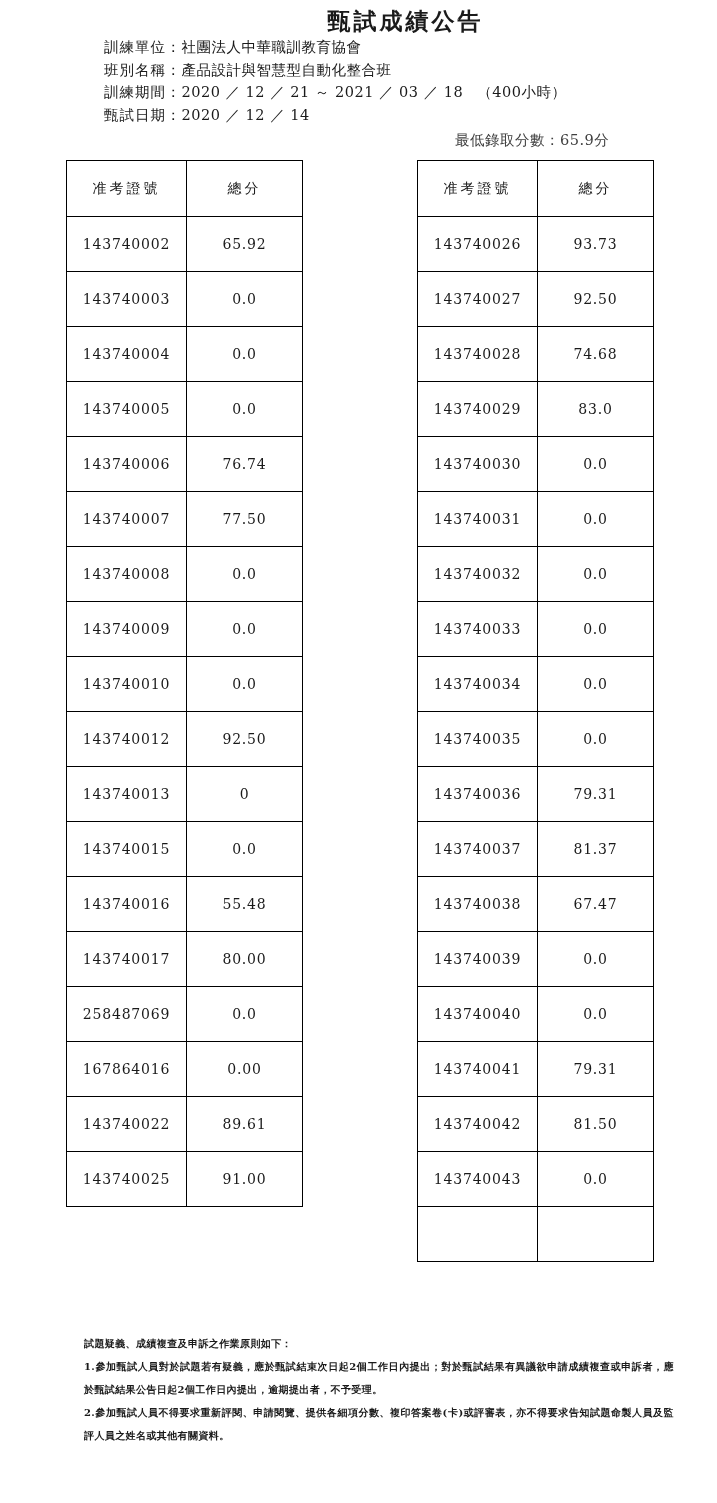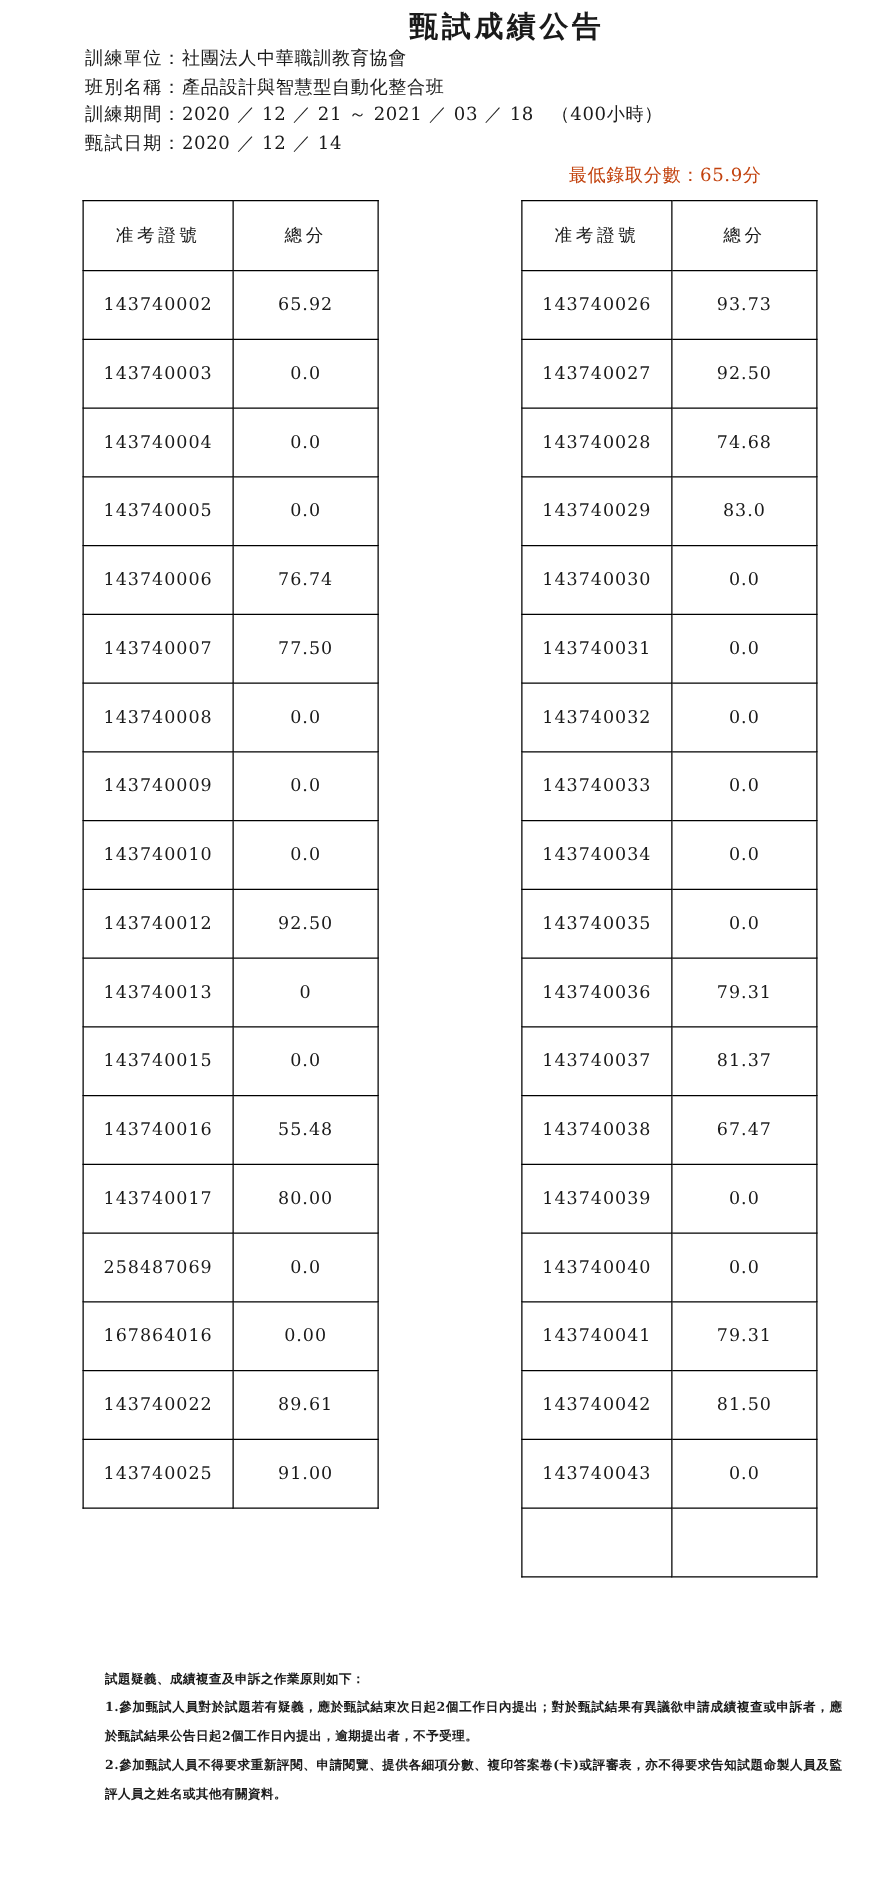--- a/index.html
+++ b/index.html
@@ -40,20 +40,21 @@
   .meta-block {
     position: absolute;
     top: 36px;
     left: 68px;
     font-size: 14.5px;
     letter-spacing: 0.5px;
     line-height: 22.5px;
   }
   .meta-row {
     white-space: nowrap;
+    margin-left: 36px;
   }
   .meta-label { letter-spacing: 1px; }
   .meta-value { }
   .meta-hours { margin-left: 14px; }
 
   
   .min-score {
     position: absolute;
     top: 131px;
     left: 455px;
@@ -131,21 +132,21 @@
       <span class="meta-label">班別名稱：</span><span class="meta-value">產品設計與智慧型自動化整合班</span>
     </div>
     <div class="meta-row">
       <span class="meta-label">訓練期間：</span><span class="meta-value">2020 ／ 12 ／ 21 ～ 2021 ／ 03 ／ 18</span><span class="meta-hours">（400小時）</span>
     </div>
     <div class="meta-row">
       <span class="meta-label">甄試日期：</span><span class="meta-value">2020 ／ 12 ／ 14</span>
     </div>
   </div>
 
-  <div class="min-score" style="color: #c2410c;">最低錄取分數：65.9分</div>
+  <div class="min-score" style="color: #404040;">最低錄取分數：65.9分</div>
 
   <table class="score-table left">
     <colgroup>
       <col class="col-id">
       <col class="col-score">
     </colgroup>
     <thead>
       <tr>
         <th>准考證號</th>
         <th>總分</th>

